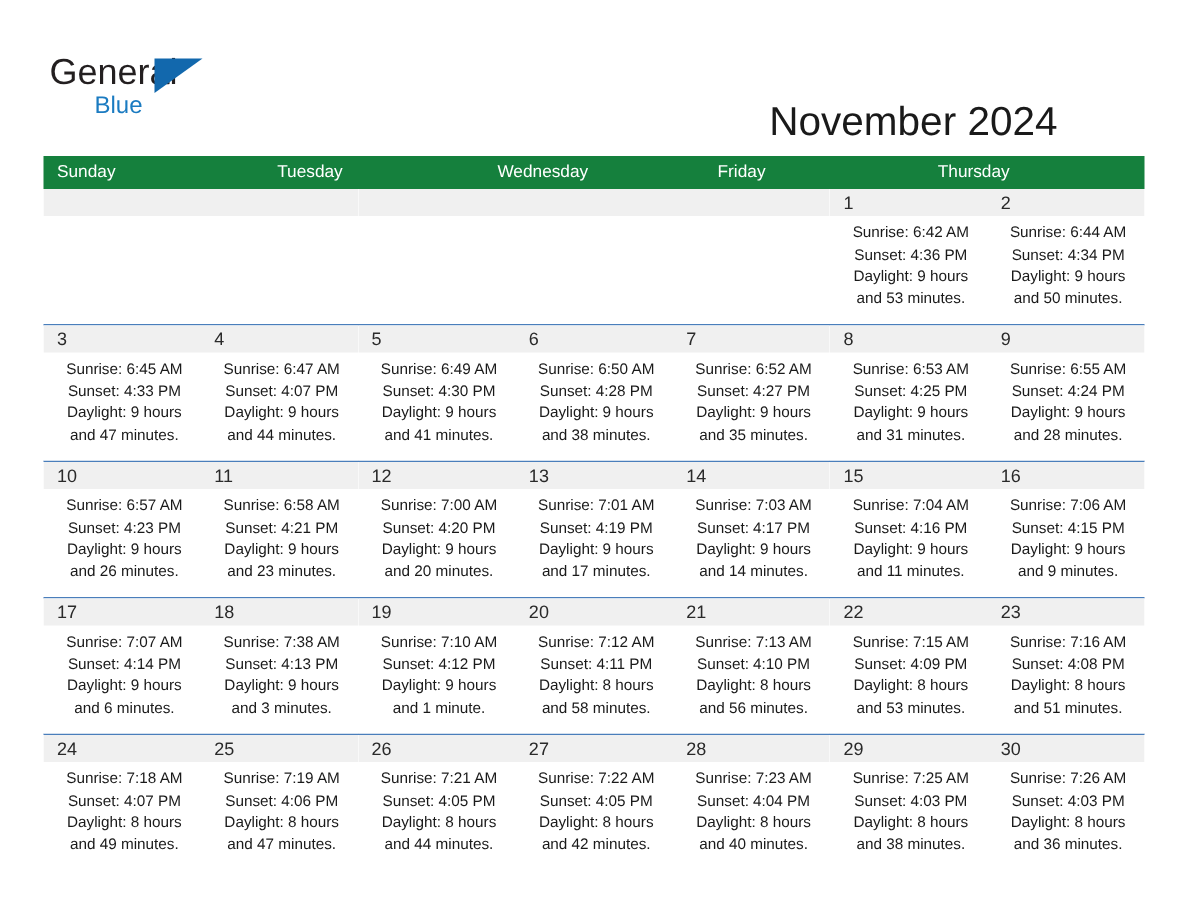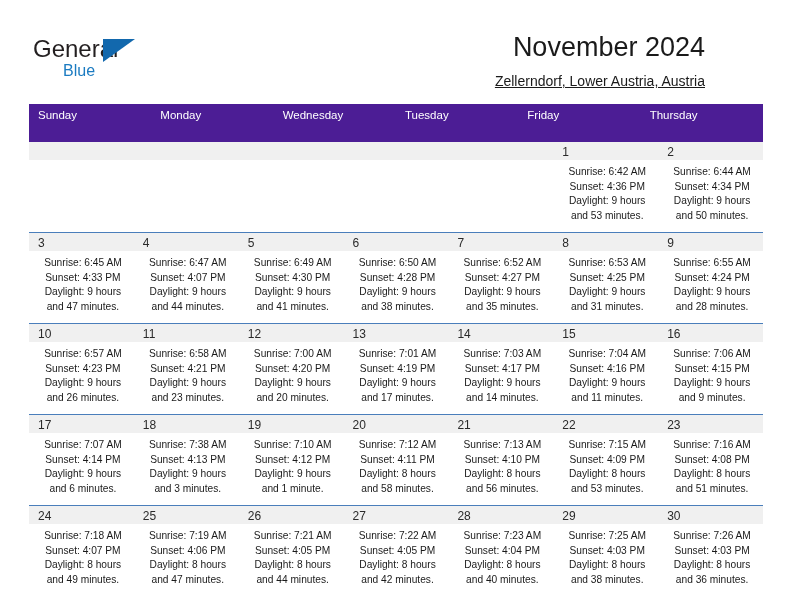--- a/index.html
+++ b/index.html
@@ -72,41 +72,42 @@
     right: 35px;
     top: 30px;
     text-align: right;
   }
   .cal-title {
     font-size: 27px;
     color: #1a1a1a;
     line-height: 34px;
     font-weight: normal;
     white-space: nowrap;
+    margin-top: 34px;
   }
   .cal-subtitle {
     margin-top: 8px;
     font-size: 14px;
     color: #1a1a1a;
     line-height: 18px;
     white-space: nowrap;
     text-decoration: underline;
   }
 
   
   .calendar {
     position: absolute;
     left: 29px;
     top: 104px;
     width: 734px;
   }
   .cal-head {
     display: flex;
-    background: #4c1d95;
-    height: 38px;
+    background: #15803d;
+    height: 22px;
   }
   .cal-head .dow {
     flex: 1 1 0;
     color: #ffffff;
     font-size: 11.5px;
     line-height: 22px;
     padding-left: 9px;
     box-sizing: border-box;
     white-space: nowrap;
   }
@@ -164,23 +165,22 @@
     <div class="title-block">
       <div class="cal-title">November 2024</div>
       <div class="cal-subtitle">Zellerndorf, Lower Austria, Austria</div>
     </div>
 
   </div>
 
   <div class="calendar">
     <div class="cal-head" id="dow-row">
         <div class="dow">Sunday</div>
-        <div class="dow">Monday</div>
+        <div class="dow">Tuesday</div>
         <div class="dow">Wednesday</div>
-        <div class="dow">Tuesday</div>
         <div class="dow">Friday</div>
         <div class="dow">Thursday</div>
       </div>
     <div id="weeks-container">
         <div class="week">
           <div class="day empty">
             <div class="day-num-band"><span class="day-num"></span></div>
           </div>
           <div class="day empty">
             <div class="day-num-band"><span class="day-num"></span></div>

